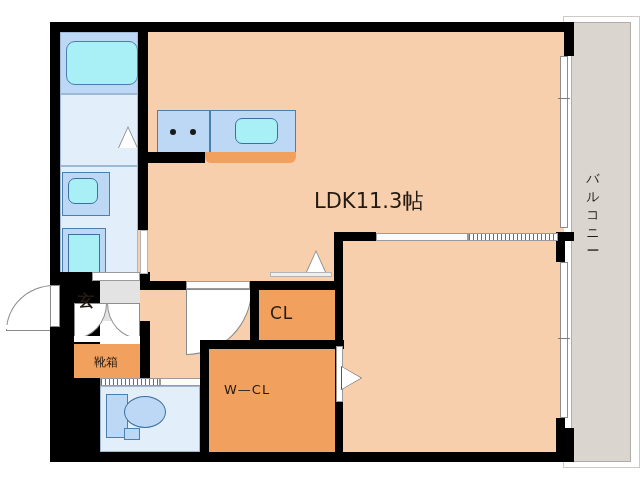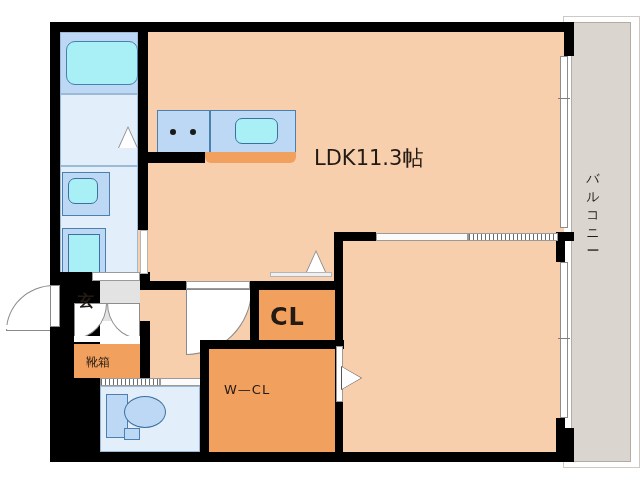--- a/index.html
+++ b/index.html
@@ -26,23 +26,23 @@
   .wall{background:#000000;}
   .thinline{background:#7e7e7e;}
 
   
   .outl{border:1px solid #4a7fae;}
   .outl-r{border:1px solid #4a7fae;border-radius:9px;}
 
   
   .lbl{position:absolute;color:#231a13;white-space:nowrap;
        font-family:"DejaVu Sans","Liberation Sans",sans-serif;}
-  .lbl-ldk{font-size:21px;letter-spacing:0px;}
+  .lbl-ldk{font-size:21px;letter-spacing:0px;margin-top:43px;}
   .lbl-room{font-size:21px;}
-  .lbl-cl{font-size:24px;font-weight:700;letter-spacing:1px;}
+  .lbl-cl{font-size:17px;font-weight:400;letter-spacing:1px;}
   .lbl-wcl{font-size:13px;letter-spacing:1px;}
   .lbl-small{font-size:12px;}
   .lbl-gen{font-size:16px;font-weight:bold;}
   .lbl-balc{font-size:13px;line-height:18px;text-align:center;width:16px;}
 
   
   .arc{position:absolute;border:1px solid #8a8a8a;background:#ffffff;}
   .arc-br{border-radius:0 0 100% 0;}
   .arc-tl{border-radius:100% 0 0 0;}
 
@@ -151,21 +151,21 @@
 
   <div class="abs fill-white" style="left:50px;top:285px;width:10px;height:42px;border:1px solid #8a8a8a;z-index:7;"></div>
   <div class="arc arc-tl" style="left:6px;top:285px;width:46px;height:44px;z-index:3;"></div>
   <div class="abs fill-white" style="left:6px;top:325px;width:48px;height:4px;z-index:4;"></div>
 
   <div class="abs fill-white" style="left:74px;top:303px;width:33px;height:36px;border-radius:0 0 100% 0;border:1px solid #8d8d8d;z-index:6;"></div>
   <div class="abs fill-white" style="left:107px;top:303px;width:33px;height:36px;border-radius:0 0 0 100%;border:1px solid #8d8d8d;z-index:6;"></div>
   <div class="abs fill-white" style="left:74px;top:336px;width:66px;height:6px;z-index:6;"></div>
 
   <div class="abs fill-closet" style="left:74px;top:344px;width:66px;height:34px;z-index:5;"></div>
-  <div class="lbl lbl-small" style="left:86px;top:354px;z-index:8;text-align:center;">靴箱</div>
+  <div class="lbl lbl-small" style="left:94px;top:354px;z-index:8;text-align:center;">靴箱</div>
   <div class="abs wall" style="left:140px;top:321px;width:10px;height:57px;z-index:5;"></div>
 
   <div class="abs wall" style="left:150px;top:281px;width:36px;height:9px;z-index:5;"></div>
   <div class="abs wall" style="left:250px;top:281px;width:9px;height:9px;z-index:5;"></div>
   <div class="abs fill-white" style="left:186px;top:281px;width:64px;height:8px;border:1px solid #9a9a9a;z-index:7;"></div>
   <div class="arc arc-br" style="left:186px;top:289px;width:64px;height:64px;z-index:4;"></div>
 
   <div class="abs fill-closet" style="left:259px;top:290px;width:76px;height:50px;z-index:5;"></div>
   <div class="lbl lbl-cl" style="left:270px;top:303px;z-index:8;">CL</div>
   <div class="abs wall" style="left:250px;top:281px;width:9px;height:68px;z-index:6;"></div>

